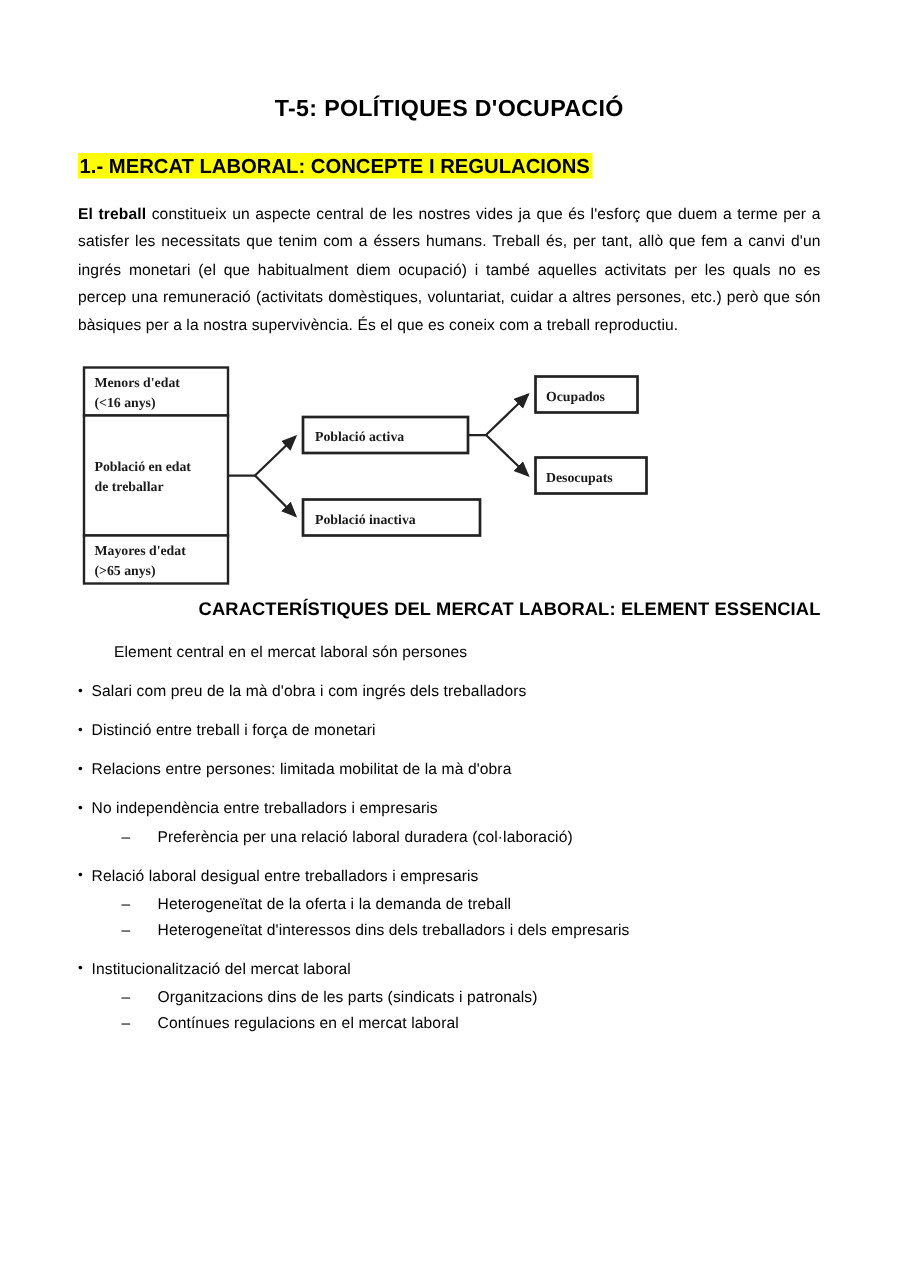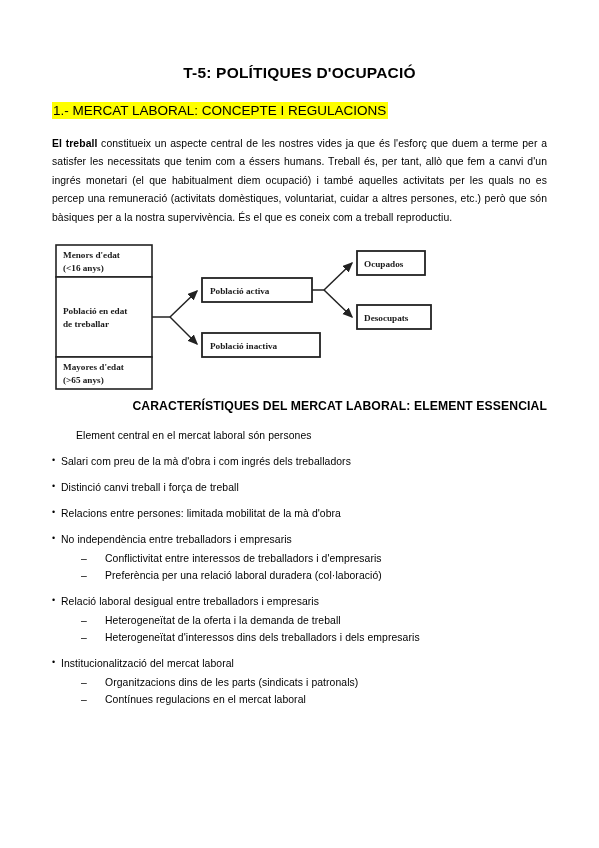--- a/index.html
+++ b/index.html
@@ -34,21 +34,21 @@
     line-height: 1.2;
   }
 
   
   .section-heading-wrap {
     margin-top: 18px;
   }
   .section-heading {
     display: inline;
     font-size: 13.5px;
-    font-weight: normal;
+    font-weight: bold;
     background: #ffff00;
     line-height: 1.55;
     padding: 1px 2px 1px 1px;
     box-decoration-break: clone;
     -webkit-box-decoration-break: clone;
   }
 
   
   .body-para {
     margin: 13px 0 0 0;
@@ -190,24 +190,23 @@
       <text class="dg-text" x="312" y="80">Desocupats</text>
     </svg>
   </div>
 
   <h2 class="sub-heading caracteristiques">CARACTERÍSTIQUES DEL MERCAT LABORAL: ELEMENT ESSENCIAL</h2>
 
   <p class="lead-line">Element central en el mercat laboral són persones</p>
 
   <ul class="bullets" id="bullet-list">
       <li class="bullet"><span>Salari com preu de la mà d'obra i com ingrés dels treballadors</span></li>
-      <li class="bullet"><span>Distinció canvi treball i força de treball</span></li>
+      <li class="bullet"><span>Distinció entre treball i força de monetari</span></li>
       <li class="bullet"><span>Relacions entre persones: limitada mobilitat de la mà d'obra</span></li>
       <li class="bullet"><span>No independència entre treballadors i empresaris</span><ul class="dashes">
-          <li class="dash">Conflictivitat entre interessos de treballadors i d'empresaris</li>
           <li class="dash">Preferència per una relació laboral duradera (col·laboració)</li>
         </ul></li>
       <li class="bullet"><span>Relació laboral desigual entre treballadors i empresaris</span><ul class="dashes">
           <li class="dash">Heterogeneïtat de la oferta i la demanda de treball</li>
           <li class="dash">Heterogeneïtat d'interessos dins dels treballadors i dels empresaris</li>
         </ul></li>
       <li class="bullet"><span>Institucionalització del mercat laboral</span><ul class="dashes">
           <li class="dash">Organitzacions dins de les parts (sindicats i patronals)</li>
           <li class="dash">Contínues regulacions en el mercat laboral</li>
         </ul></li>

